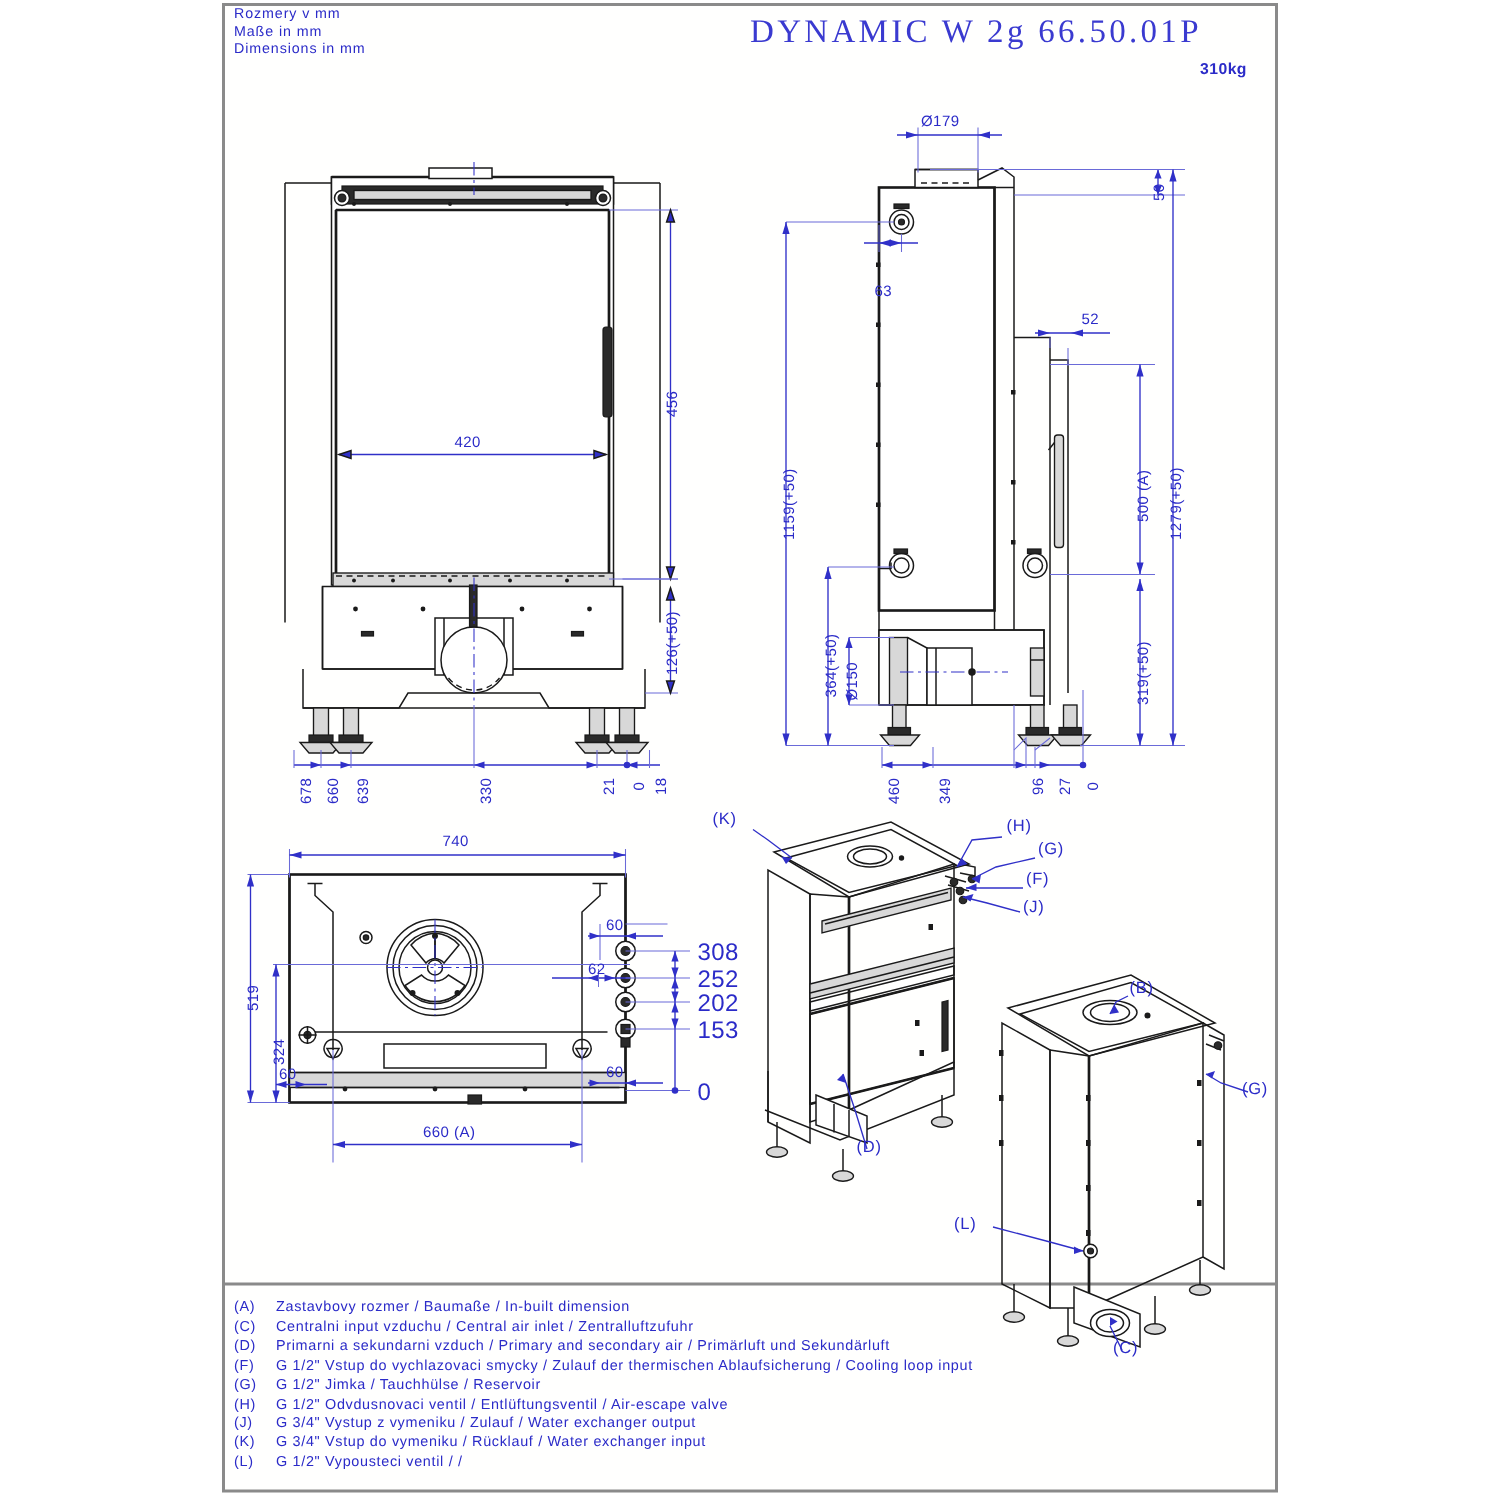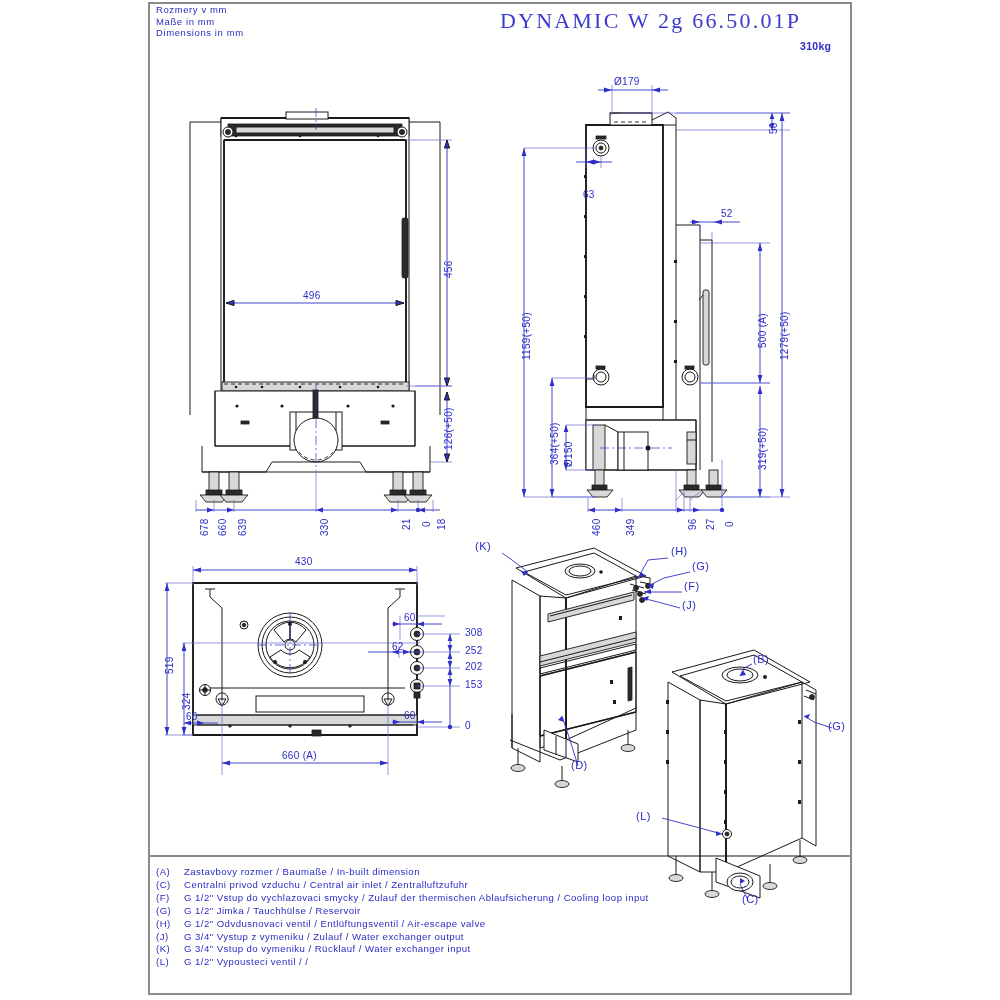--- a/index.html
+++ b/index.html
@@ -21,21 +21,21 @@
   
   .legend{position:absolute;left:156px;top:866px;font-size:9.6px;line-height:12.9px;
           color:#2b2bc8;letter-spacing:.45px;white-space:nowrap;}
   .legend .row{display:block;}
   .legend .key{display:inline-block;width:28px;}
 
   
   .dim{position:absolute;font-size:10px;color:#2b2bc8;white-space:nowrap;
        letter-spacing:.3px;}
   .dim.v{transform-origin:0 0;transform:rotate(-90deg);}
-  .dim.big{font-size:10px;}
+  .dim.big{font-size:16px;}
   .callout{position:absolute;font-size:11px;color:#2b2bc8;white-space:nowrap;letter-spacing:.5px;}
 
   svg{position:absolute;left:0;top:0;}
   .ln{stroke:#1a1a1a;fill:none;stroke-width:1;}
   .ln2{stroke:#1a1a1a;fill:none;stroke-width:1.8;}
   .lnf{stroke:#1a1a1a;stroke-width:1;}
   .dimline{stroke:#3030c8;fill:none;stroke-width:.9;}
   .dimlight{stroke:#6a6ad8;fill:none;stroke-width:.7;}
   .ctr{stroke:#3030c8;fill:none;stroke-width:.7;stroke-dasharray:9 3 2 3;}
   .dash{stroke:#1a1a1a;fill:none;stroke-width:.9;stroke-dasharray:4 3;}
@@ -586,21 +586,21 @@
       <path d="M748 900 L744 892 L740 884"></path>
     </g>
     <g fill="#3030c8">
       <path d="M740 676 l3 -6 l3 5 Z"></path>
       <path d="M804 716 l6 -2 l-2 5 Z"></path>
       <path d="M722 834 l-6 -3 l0 5 Z"></path>
       <path d="M740 884 l0 -6 l5 3 Z"></path>
     </g>
   </svg>
 
-  <div class="dim" style="left:303px;top:290px;">496</div>
+  <div class="dim" style="left:303px;top:290px;">420</div>
   <div class="dim v" style="left:443px;top:278px;">456</div>
   <div class="dim v" style="left:443px;top:450px;">126(+50)</div>
 
   <div class="dim v" style="left:199px;top:536px;">678</div>
   <div class="dim v" style="left:217px;top:536px;">660</div>
   <div class="dim v" style="left:237px;top:536px;">639</div>
   <div class="dim v" style="left:319px;top:536px;">330</div>
   <div class="dim v" style="left:401px;top:530px;">21</div>
   <div class="dim v" style="left:421px;top:527px;">0</div>
   <div class="dim v" style="left:436px;top:530px;">18</div>
@@ -615,21 +615,21 @@
   <div class="dim v" style="left:779px;top:360px;">1279(+50)</div>
   <div class="dim v" style="left:757px;top:348px;">500 (A)</div>
   <div class="dim v" style="left:757px;top:470px;">319(+50)</div>
 
   <div class="dim v" style="left:591px;top:536px;">460</div>
   <div class="dim v" style="left:625px;top:536px;">349</div>
   <div class="dim v" style="left:687px;top:530px;">96</div>
   <div class="dim v" style="left:705px;top:530px;">27</div>
   <div class="dim v" style="left:724px;top:527px;">0</div>
 
-  <div class="dim" style="left:295px;top:556px;">430</div>
+  <div class="dim" style="left:295px;top:556px;">740</div>
   <div class="dim v" style="left:164px;top:674px;">519</div>
   <div class="dim v" style="left:181px;top:710px;">324</div>
   <div class="dim" style="left:186px;top:711px;">60</div>
   <div class="dim" style="left:404px;top:612px;">60</div>
   <div class="dim" style="left:404px;top:710px;">60</div>
   <div class="dim" style="left:369px;top:641px;margin-left:23px;">62</div>
   <div class="dim big" style="left:465px;top:627px;">308</div>
   <div class="dim big" style="left:465px;top:645px;">252</div>
   <div class="dim big" style="left:465px;top:661px;">202</div>
   <div class="dim big" style="left:465px;top:679px;">153</div>
@@ -643,21 +643,22 @@
   <div class="callout" style="left:682px;top:599px;">(J)</div>
   <div class="callout" style="left:571px;top:759px;">(D)</div>
 
   <div class="callout" style="left:753px;top:653px;">(B)</div>
   <div class="callout" style="left:828px;top:720px;">(G)</div>
   <div class="callout" style="left:636px;top:810px;">(L)</div>
   <div class="callout" style="left:742px;top:893px;">(C)</div>
 
   <div class="legend">
     <span class="row"><span class="key">(A)</span><span>Zastavbovy rozmer / Baumaße / In-built dimension</span></span>
-    <span class="row"><span class="key">(C)</span><span>Centralni privod vzduchu / Central air inlet / Zentralluftzufuhr</span></span>
+    <span class="row"><span class="key">(C)</span><span>Centralni input vzduchu / Central air inlet / Zentralluftzufuhr</span></span>
+    <span class="row"><span class="key">(D)</span><span>Primarni a sekundarni vzduch / Primary and secondary air / Primärluft und Sekundärluft</span></span>
     <span class="row"><span class="key">(F)</span><span>G 1/2" Vstup do vychlazovaci smycky / Zulauf der thermischen Ablaufsicherung / Cooling loop input</span></span>
     <span class="row"><span class="key">(G)</span><span>G 1/2" Jimka / Tauchhülse / Reservoir</span></span>
     <span class="row"><span class="key">(H)</span><span>G 1/2" Odvdusnovaci ventil / Entlüftungsventil / Air-escape valve</span></span>
     <span class="row"><span class="key">(J)</span><span>G 3/4" Vystup z vymeniku / Zulauf / Water exchanger output</span></span>
     <span class="row"><span class="key">(K)</span><span>G 3/4" Vstup do vymeniku / Rücklauf / Water exchanger input</span></span>
     <span class="row"><span class="key">(L)</span><span>G 1/2" Vypousteci ventil / /</span></span>
   </div>
 
 </div>
 

